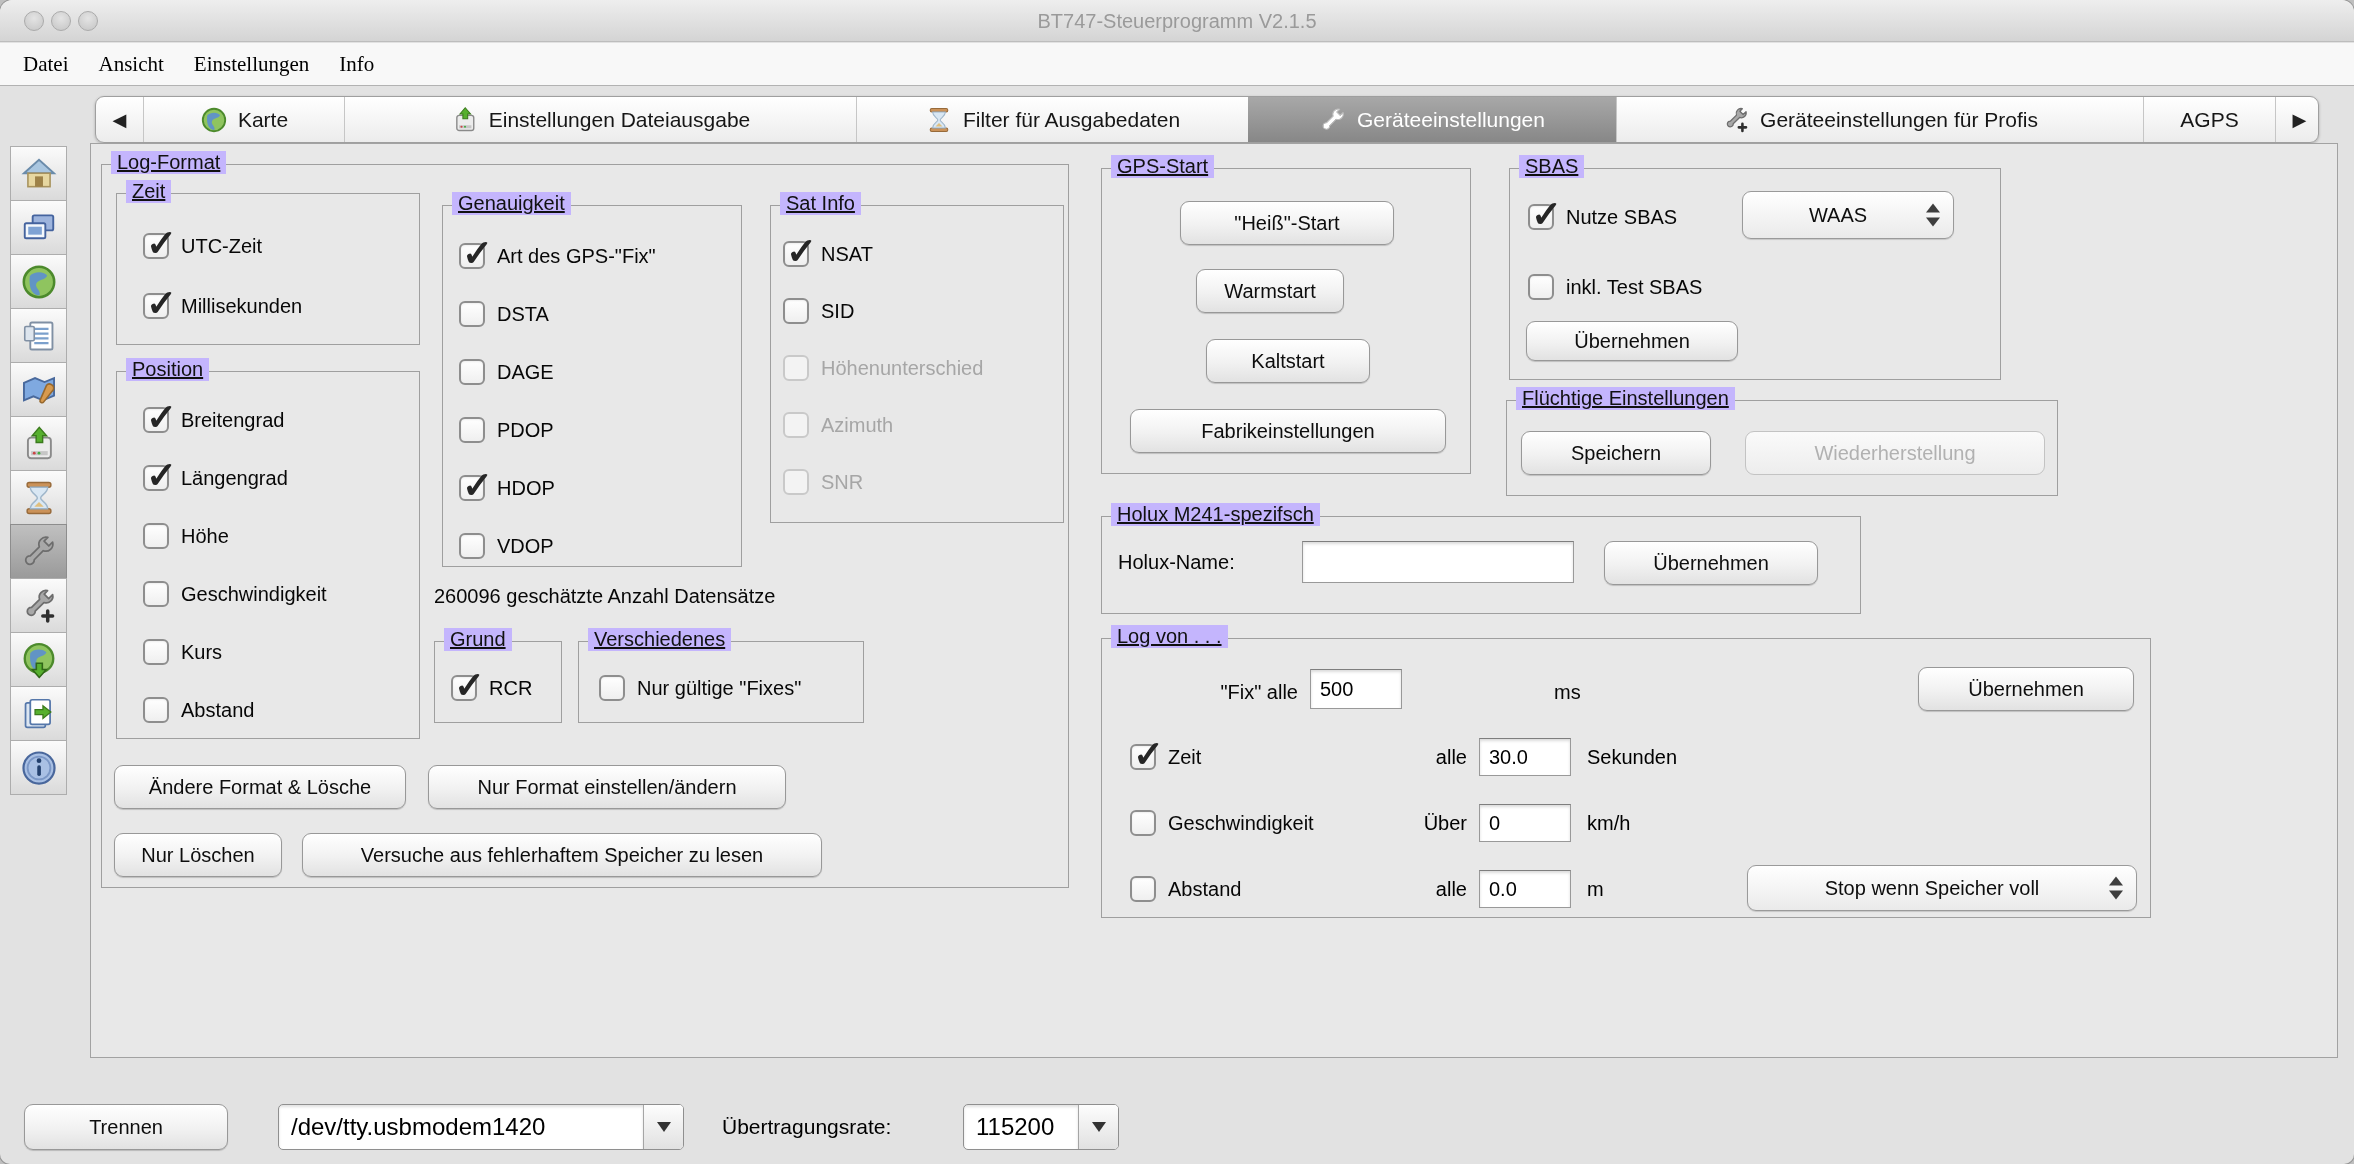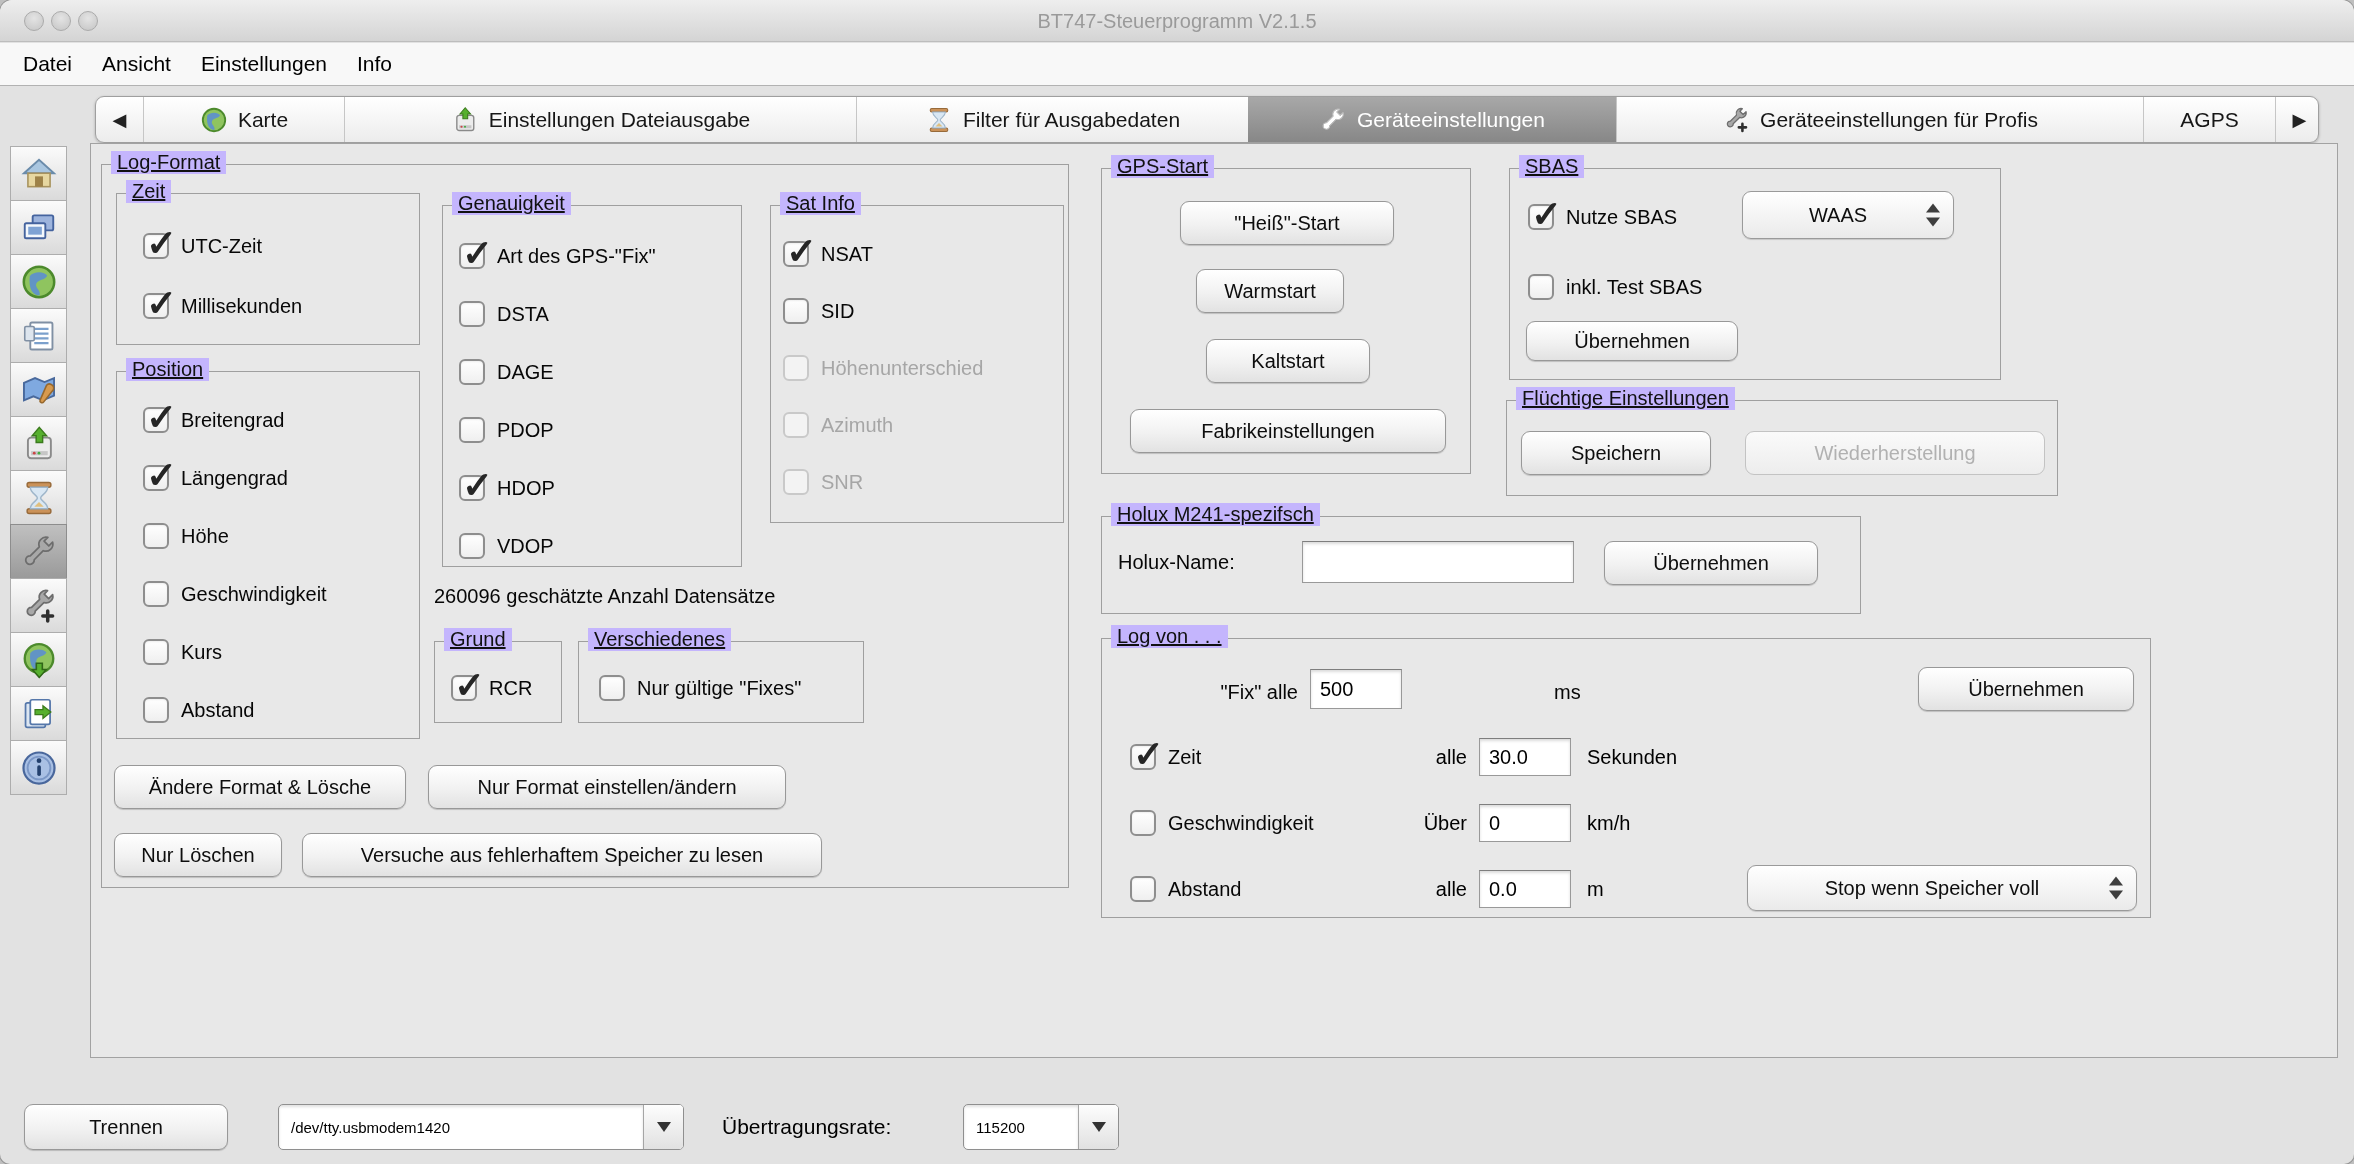--- a/index.html
+++ b/index.html
@@ -9,21 +9,21 @@
     box-shadow:0 0 0 1px #979797;}
   
   .titlebar{position:absolute;left:0;top:0;right:0;height:42px;
     background:linear-gradient(#eeeeee,#d4d4d4);border-bottom:1px solid #bdbdbd;border-radius:12px 12px 0 0;}
   .tl{position:absolute;top:11px;width:20px;height:20px;border-radius:50%;
     background:radial-gradient(circle at 50% 35%,#e4e4e4,#c4c4c4);border:1px solid #aaaaaa;}
   .tl.c{left:24px}.tl.m{left:51px}.tl.z{left:78px}
   .wtitle{text-align:center;line-height:42px;font-size:20px;color:#9a9a9a;}
   
   .menubar{position:absolute;left:0;top:43px;right:0;height:43px;background:#f8f8f8;
-    border-bottom:1px solid #b2b2b2;display:flex;align-items:center;padding-left:8px;}
+    border-bottom:1px solid #b2b2b2;display:flex;align-items:center;padding-left:8px;font-family:Liberation Serif, serif;}
   .menu-item{font-size:21px;color:#000;padding:0 15px;}
   
   .tabstrip{position:absolute;left:95px;top:96px;width:2224px;height:47px;
     background:linear-gradient(#ffffff,#ececec);border:1px solid #9f9f9f;border-radius:9px;
     display:flex;box-shadow:0 1px 3px rgba(0,0,0,.25);overflow:hidden;}
   .tab{display:flex;flex:none;align-items:center;justify-content:center;gap:10px;
     font-size:21px;color:#161616;border-left:1px solid #c6c6c6;}
   .tab:first-child{border-left:0;}
   .tab.selected{background:linear-gradient(#a8a8a8,#878787);color:#fff;border-left:0;}
   .tab.selected .icon{filter:brightness(1.75);}
@@ -71,21 +71,21 @@
   .popup{position:absolute;display:flex;align-items:center;
     background:linear-gradient(#ffffff,#eaeaea);border:1px solid #9a9a9a;border-radius:9px;
     font-size:20px;color:#0d0d0d;box-shadow:0 1px 1px rgba(0,0,0,.15);}
   .popup .pval{flex:1;text-align:center;padding-right:20px;}
   .spin{position:absolute;right:13px;top:50%;transform:translateY(-50%);display:flex;flex-direction:column;gap:5px;}
   .spin i{display:block;width:0;height:0;border-left:7px solid transparent;border-right:7px solid transparent;}
   .spin .up{border-bottom:9px solid #3e3e3e;}
   .spin .dn{border-top:9px solid #3e3e3e;}
   .combo{position:absolute;display:flex;align-items:stretch;background:#fff;
     border:1px solid #8f8f8f;border-radius:5px;overflow:hidden;}
-  .cval{flex:1;display:flex;align-items:center;padding-left:12px;font-size:15px;color:#000;
+  .cval{flex:1;display:flex;align-items:center;padding-left:12px;font-size:24px;color:#000;
     box-shadow:inset 0 2px 3px rgba(0,0,0,.12);white-space:nowrap;overflow:hidden;}
   .cbtn{width:40px;flex:none;display:flex;align-items:center;justify-content:center;
     background:linear-gradient(#fdfdfd,#e1e1e1);border-left:1px solid #a5a5a5;}
   .dn-tri{width:0;height:0;border-left:7px solid transparent;border-right:7px solid transparent;border-top:10px solid #333;}
   
   .g-logformat{left:10px;top:20px;width:968px;height:724px;}
   .g-zeit{left:14px;top:28px;width:304px;height:152px;}
   .g-zeit .cbcol{padding:36px 0 0 26px;gap:28px;}
   .g-position{left:14px;top:206px;width:304px;height:368px;}
   .g-position .cbcol{padding:32px 0 0 26px;gap:26px;}

